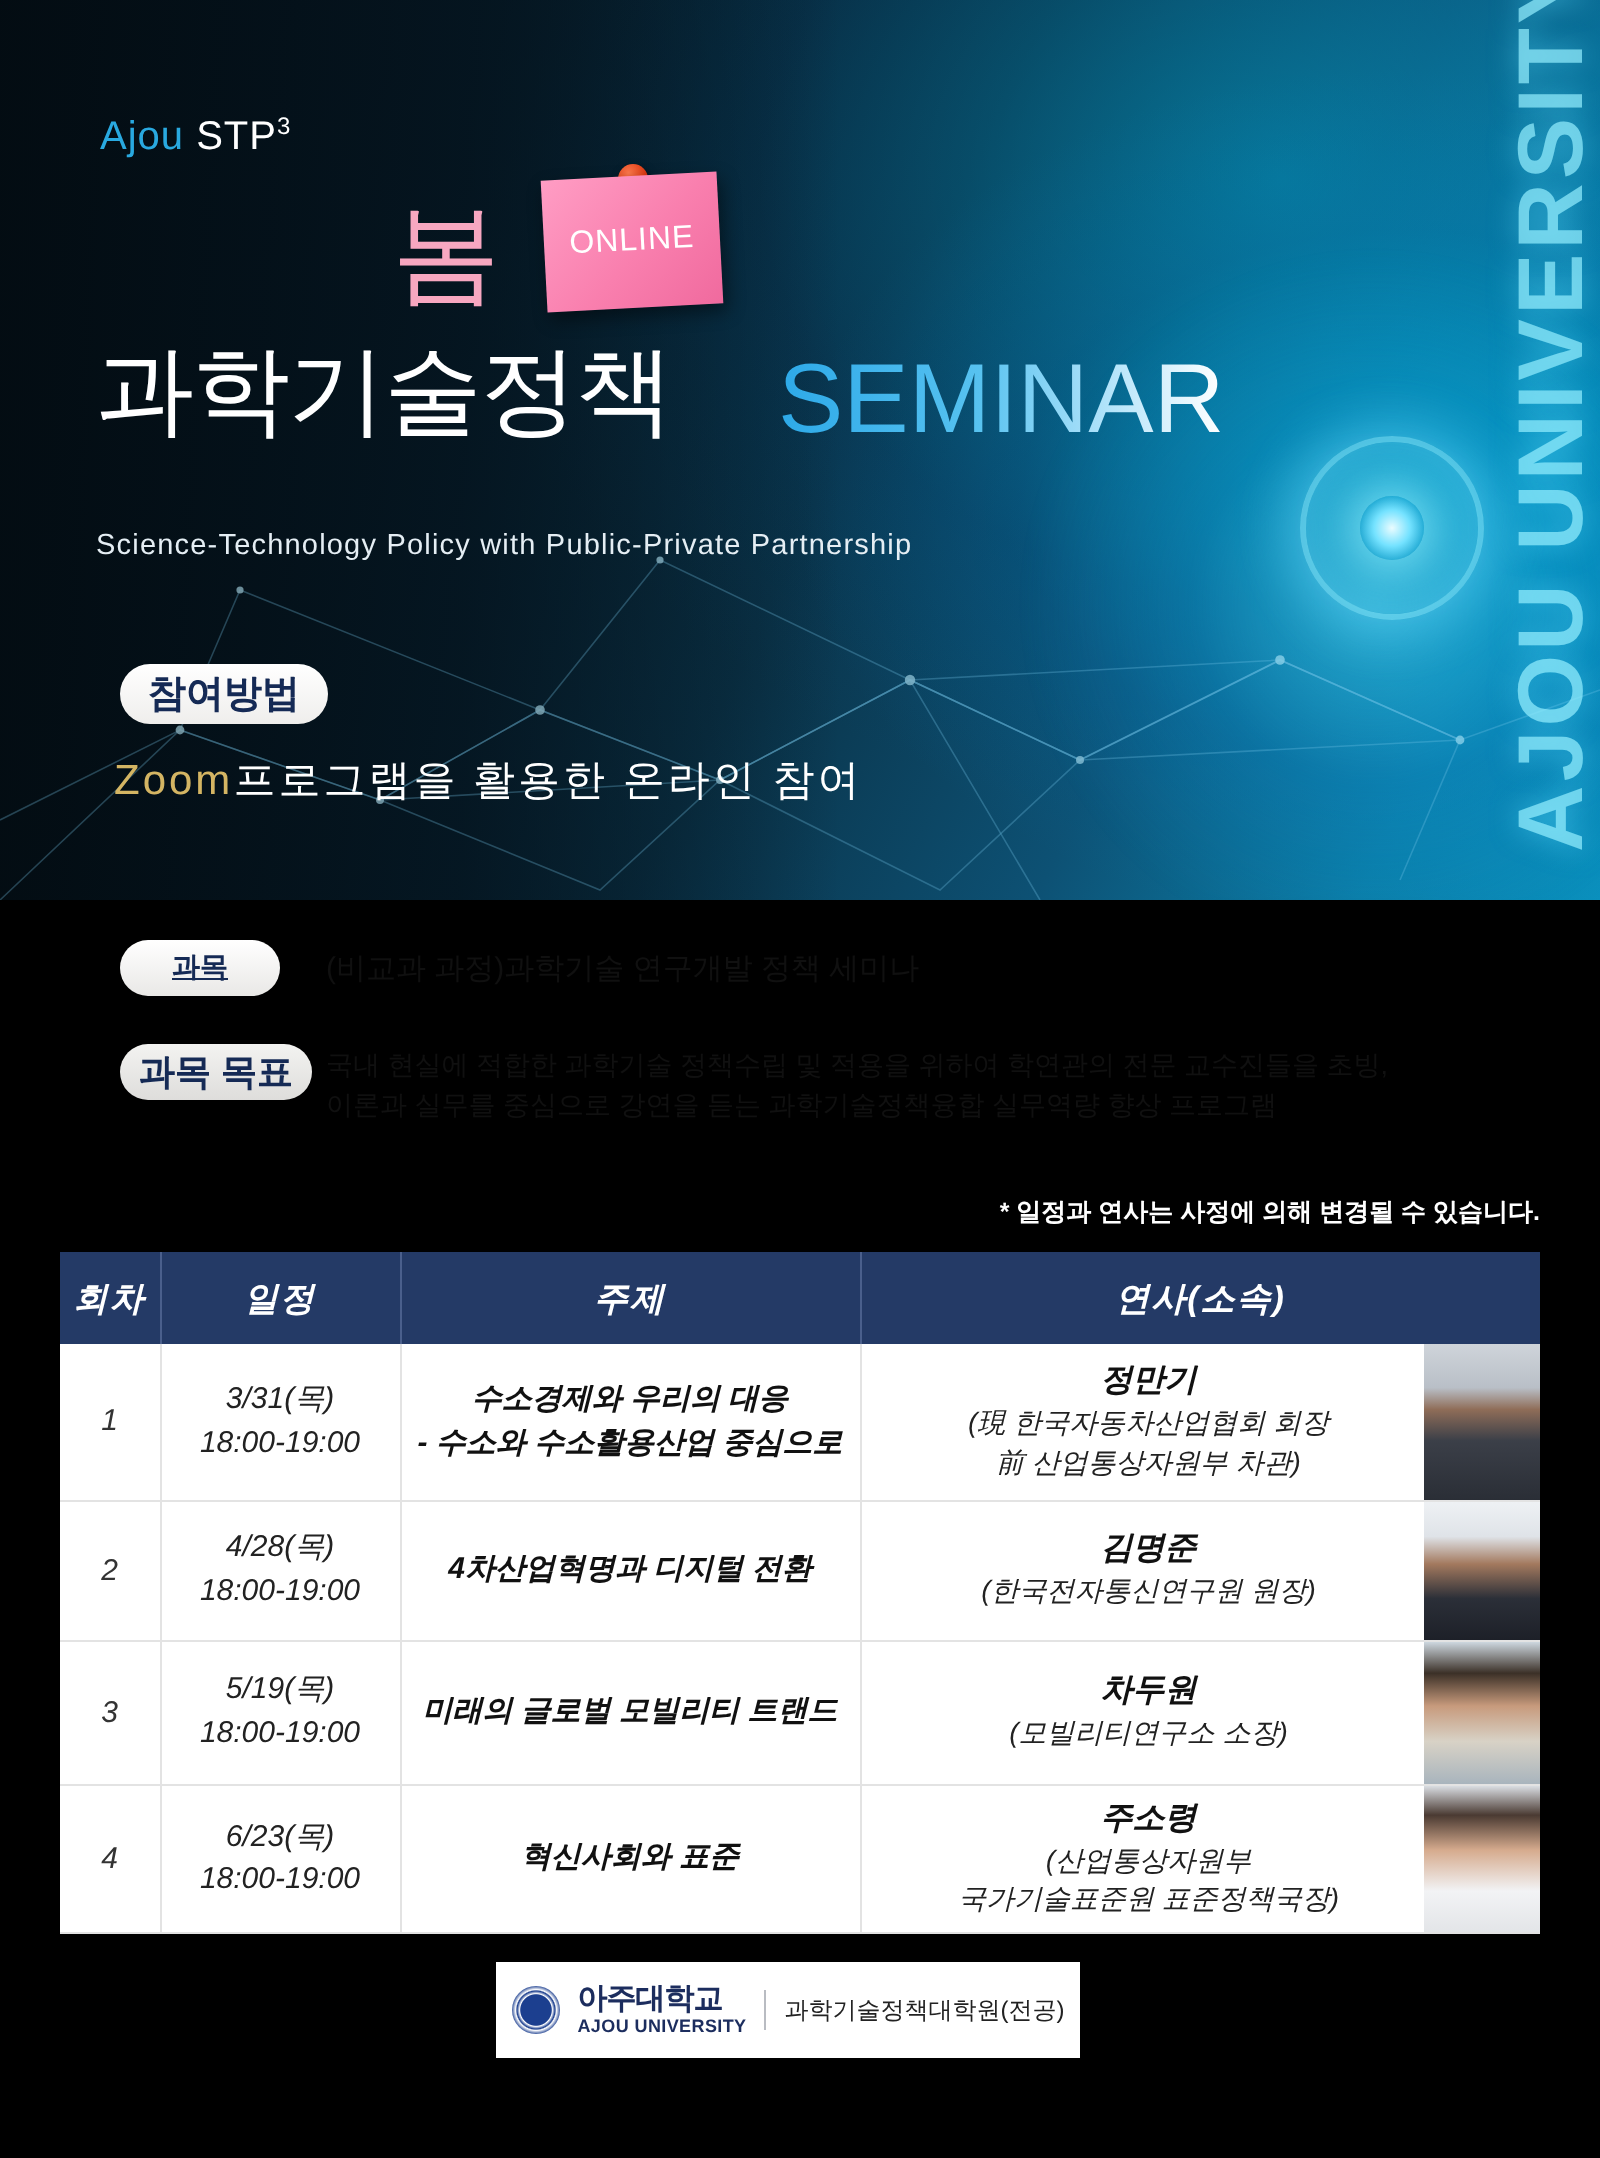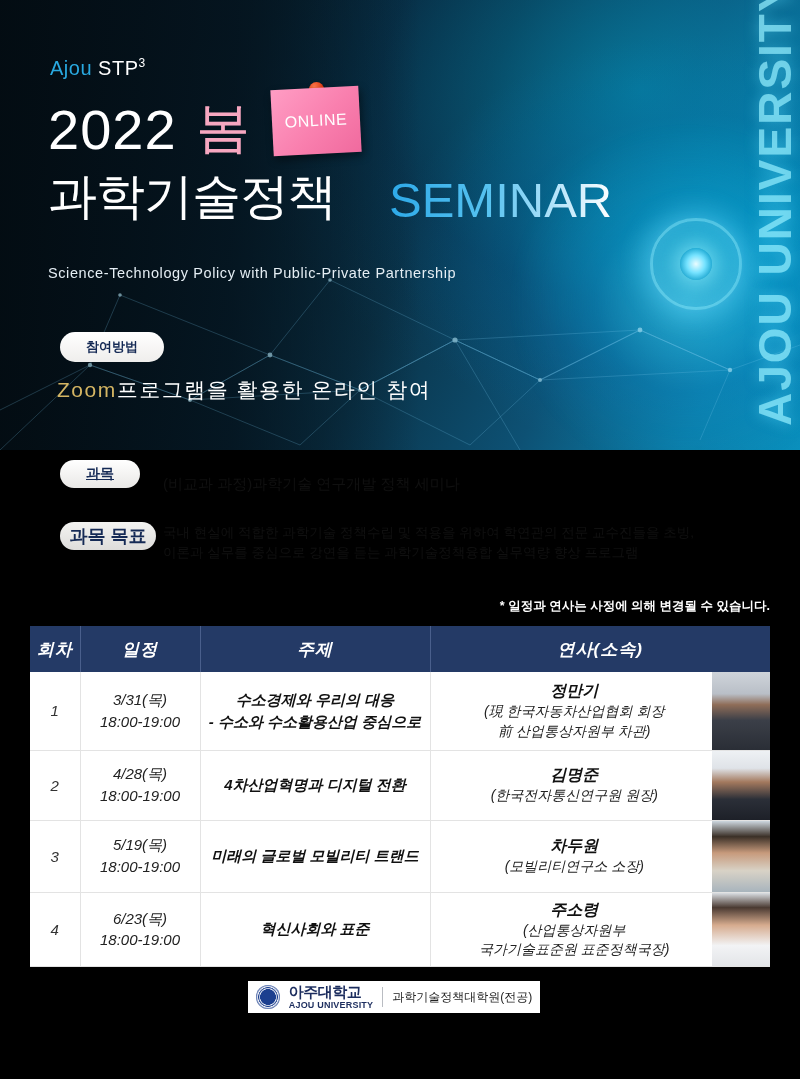--- a/index.html
+++ b/index.html
@@ -119,33 +119,33 @@
     font-size: 14.5px; color: #e5eef4; letter-spacing: 0.6px;
   }
 
   .pill {
     display: inline-flex; align-items: center; justify-content: center;
     background: #f4f4f2; color: #152a55;
     border-radius: 20px; font-weight: bold;
   }
   .pill-join {
     position: absolute; left: 60px; top: 332px;
-    width: 104px; height: 30px; font-size: 13px;
+    width: 104px; height: 30px; font-size: 19px;
     background: linear-gradient(180deg,#ffffff 0%, #efeeec 100%);
   }
   .join-text {
     position: absolute; left: 57px; top: 376px;
     font-size: 21px; color: #ffffff; letter-spacing: 1.5px;
   }
   .join-text .zoom-word { color: #d4b563; }
 
   
   .info { position: absolute; left: 0; top: 450px; width: 800px; height: 150px; background: #000; }
   .pill-subject {
-    position: absolute; left: 60px; top: 10px;
+    position: absolute; left: 60px; top: 20px;
     width: 80px; height: 28px; font-size: 14px;
     background: linear-gradient(180deg,#ffffff 0%, #e9e8e6 100%);
     text-decoration: underline;
   }
   .pill-goal {
     position: absolute; left: 60px; top: 72px;
     width: 96px; height: 28px; font-size: 18px;
     background: linear-gradient(180deg,#f3f3f1 0%, #dedddb 100%);
   }
   .subject-text {
@@ -192,21 +192,21 @@
     background-size: cover; background-position: center top;
   }
   .ph1 { background: linear-gradient(180deg,#cfd4da 0%, #b9bfc7 28%, #8f6d58 42%, #3b3f48 62%, #2a2e36 100%); }
   .ph2 { background: linear-gradient(180deg,#eef1f4 0%, #dfe3e8 25%, #a3795e 45%, #2b2f38 70%, #1d2028 100%); }
   .ph3 { background: linear-gradient(180deg,#cdd7df 0%, #3b3027 22%, #c79a7c 45%, #d8d2c6 70%, #a8b4bd 100%); }
   .ph4 { background: linear-gradient(180deg,#d9dde2 0%, #4a3a32 20%, #d6ab8e 44%, #f2f3f5 72%, #e3e5e8 100%); }
 
   
   .footer {
     position: absolute; left: 248px; top: 981px;
-    width: 292px; height: 32px; background: #ffffff;
+    width: 292px; height: 48px; background: #ffffff;
     display: flex; align-items: center; justify-content: center; gap: 9px;
   }
   .seal {
     width: 24px; height: 24px; border-radius: 50%;
     background: radial-gradient(circle at 50% 50%, #1c3f8f 0%, #1c3f8f 45%, #ffffff 48%, #1c3f8f 56%, #ffffff 60%, #1c3f8f 72%);
     flex: 0 0 auto;
   }
   .footer-ko { font-size: 15px; font-weight: bold; color: #1c2d5e; letter-spacing: -0.5px; line-height: 1.05; }
   .footer-en { font-size: 9px; font-weight: bold; color: #1c2d5e; letter-spacing: 0.2px; }
   .footer-div { width: 1px; height: 20px; background: #b9bcc2; }
@@ -250,21 +250,20 @@
       </g>
     </svg>
 
     <div class="watermark">AJOU UNIVERSITY</div>
 
     <div class="brand">
       <span class="ajou">Ajou</span>
       <span class="stp">STP</span><sup class="stp">3</sup>
     </div>
 
-    <div class="title-year">2022</div>
     <div class="title-season">봄</div>
 
     <div class="pin"></div>
     <div class="sticky">
       <span class="sticky-label">ONLINE</span>
     </div>
 
     <div class="title-main">과학기술정책</div>
     <div class="title-seminar">SEMINAR</div>
     <div class="subtitle">Science-Technology Policy with Public-Private Partnership</div>

